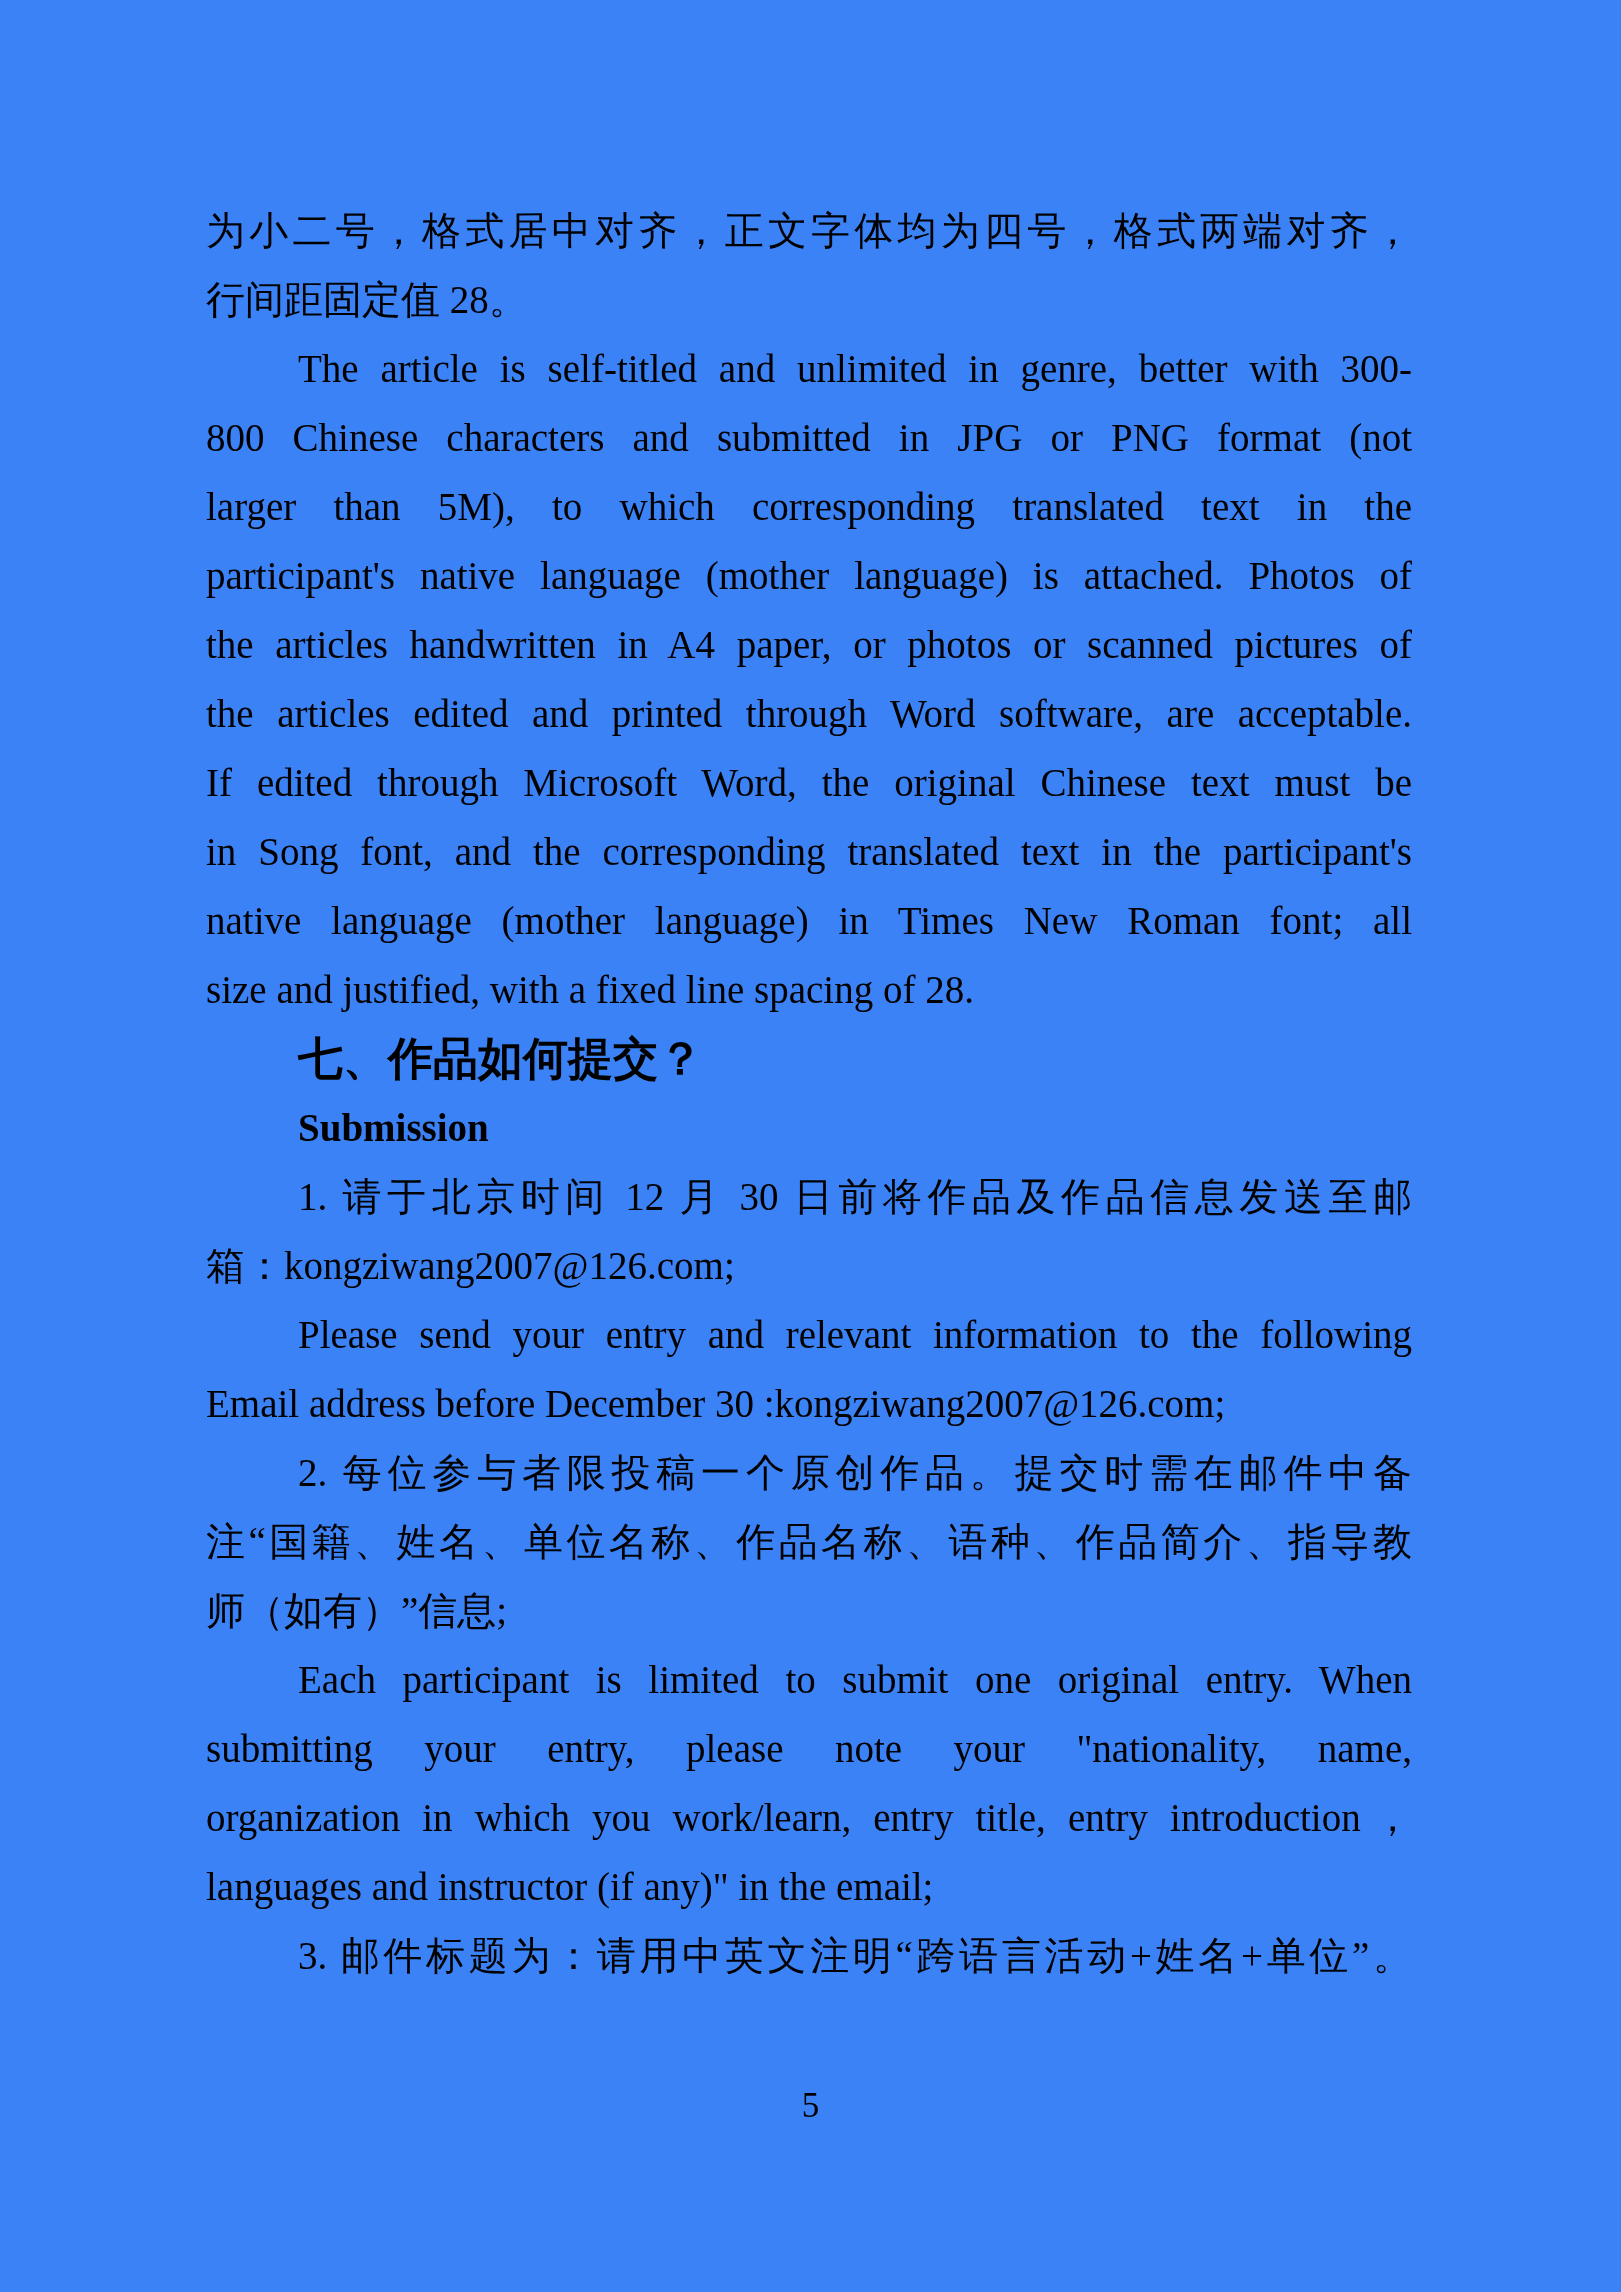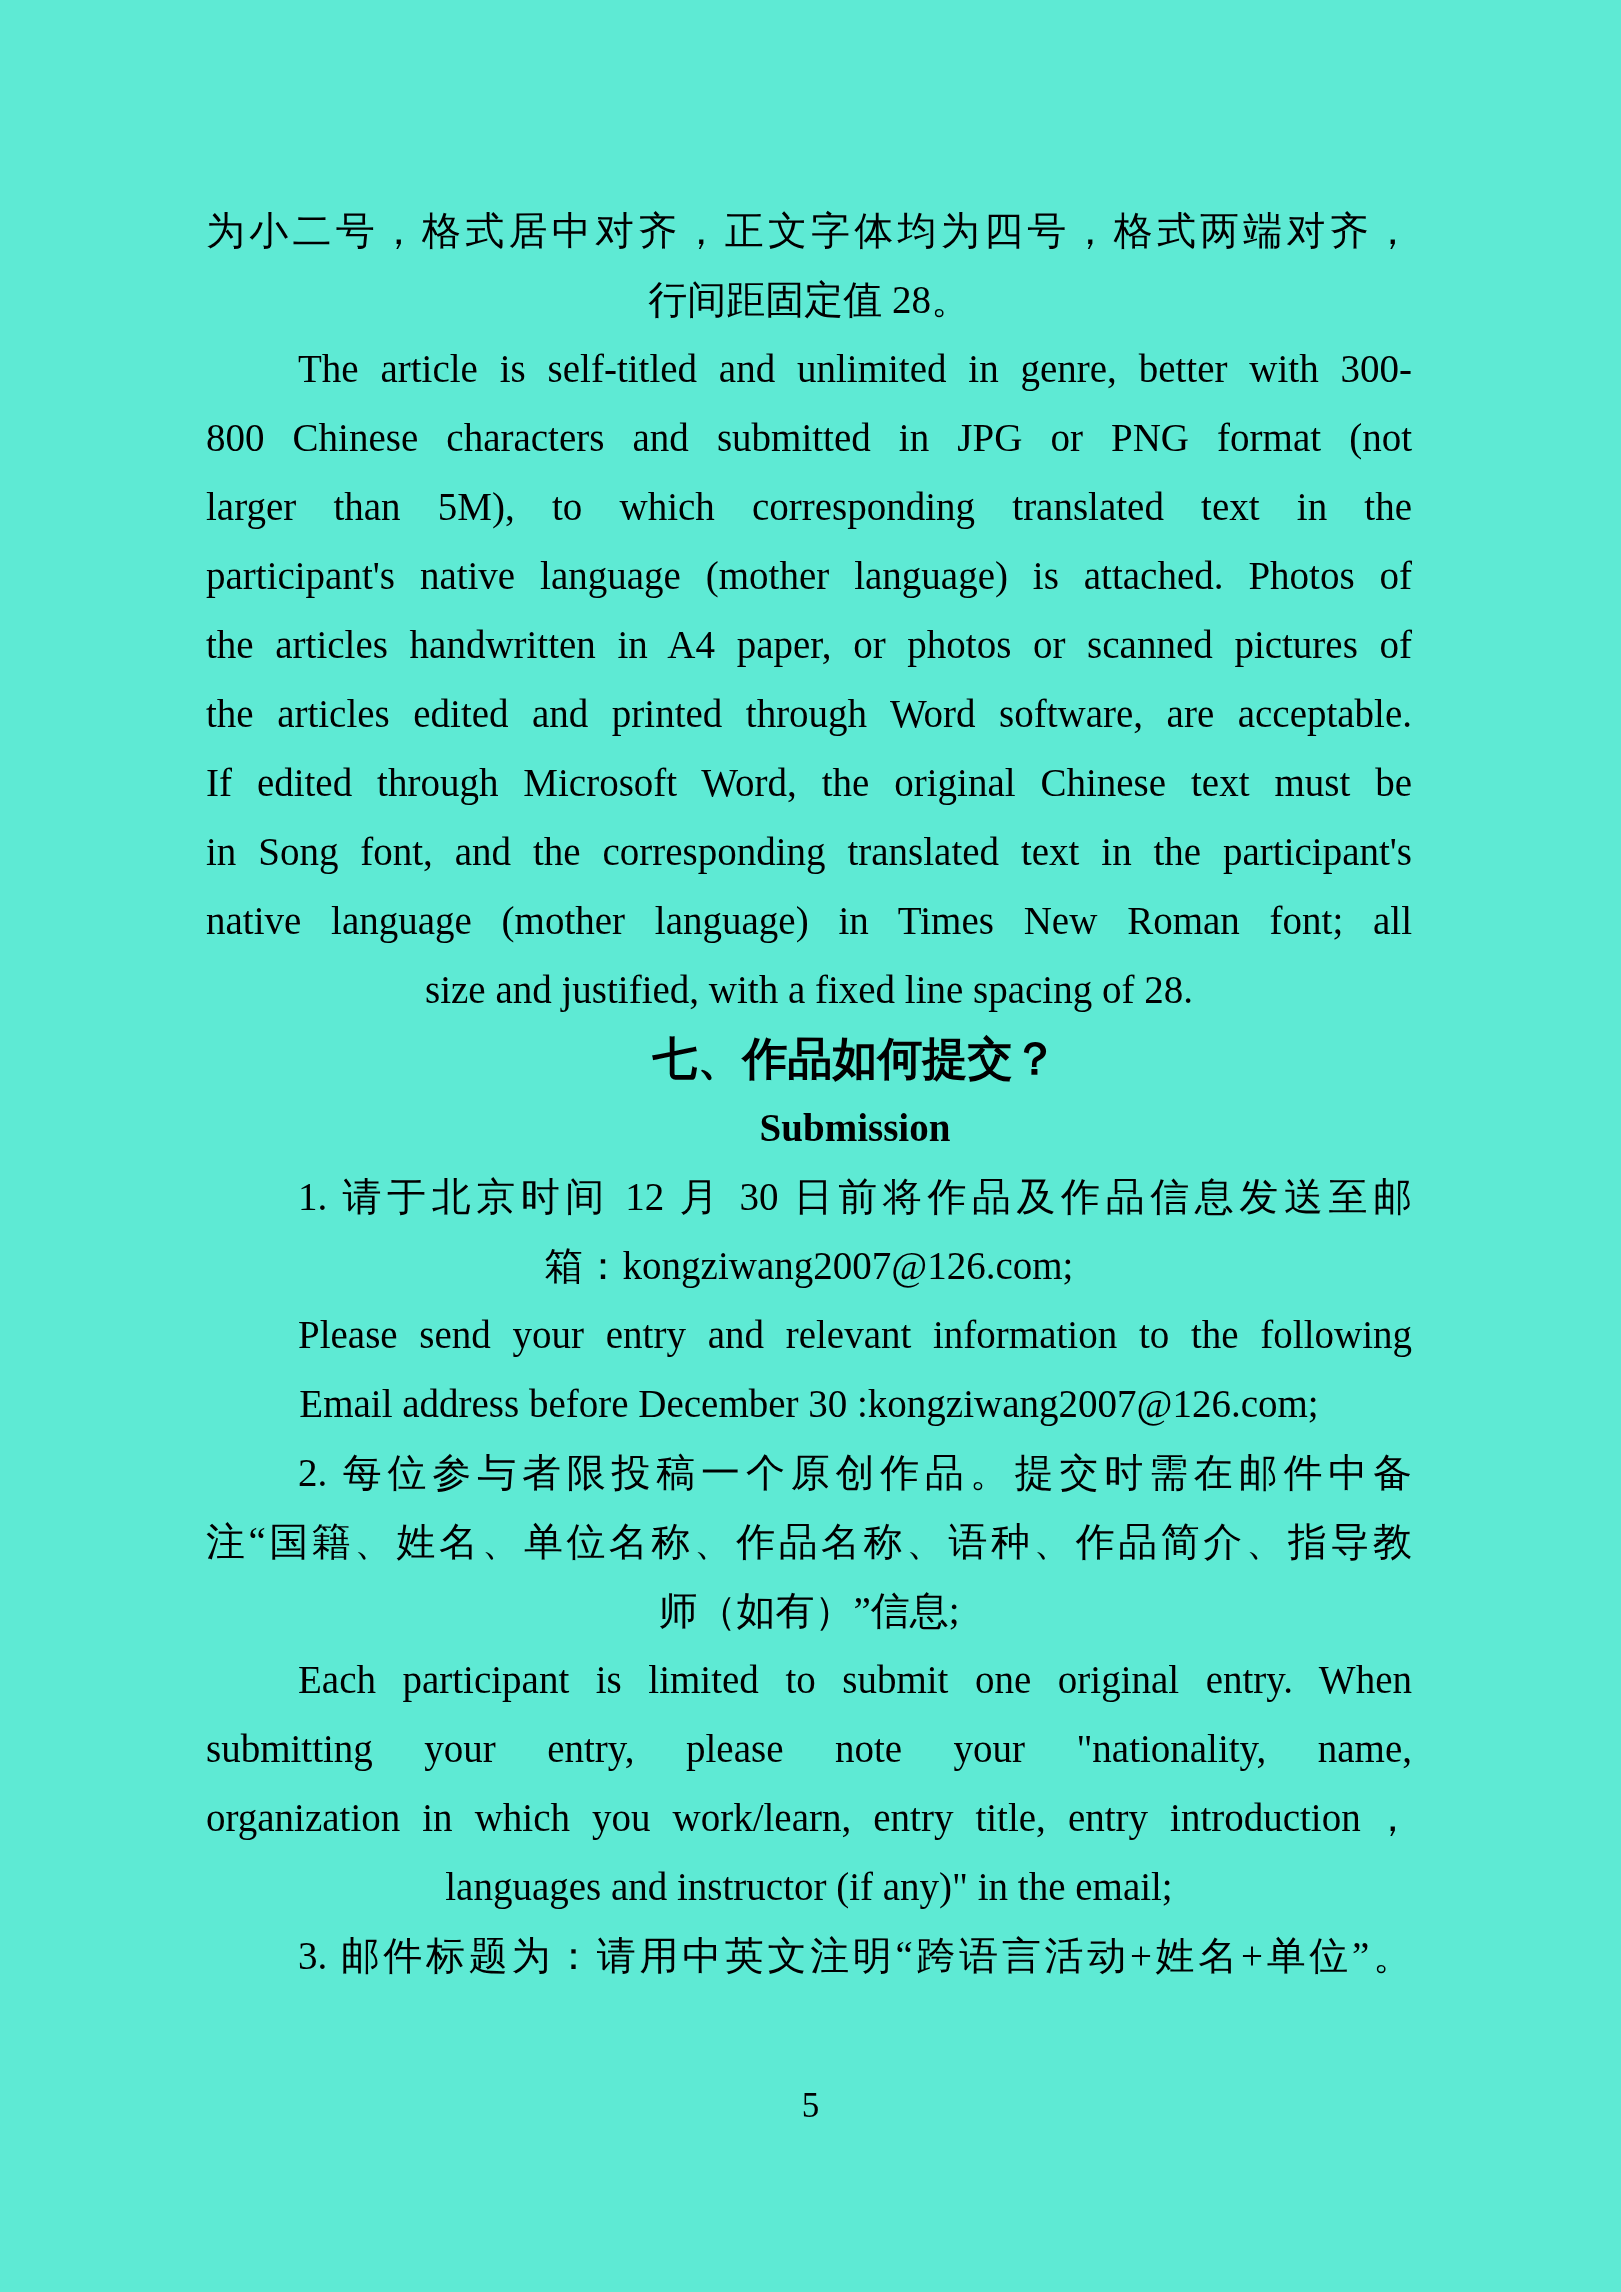--- a/index.html
+++ b/index.html
@@ -4,41 +4,41 @@
 <style>
   html, body {
     margin: 0;
     padding: 0;
     background: #ffffff;
   }
   .page {
     position: relative;
     width: 1621px;
     height: 2293px;
-    background: #5eead4;
+    background: #3b82f6;
     color: #000000;
     overflow: hidden;
   }
   .text-block {
     position: absolute;
     left: 206px;
     top: 196px;
     width: 1206px;
   }
   .line {
     height: 69px;
     line-height: 69px;
     font-size: 39px;
     text-align: justify;
     text-align-last: justify;
     overflow: hidden;
     font-family: "Liberation Serif", "DejaVu Serif", serif;
   }
   .line.last {
-    text-align: center;
+    text-align: left;
     text-align-last: auto;
   }
   .line.indent {
     padding-left: 92px;
   }
   .line.zh {
     font-family: "Liberation Serif", "DejaVu Serif", serif;
   }
   .line.en {
     font-family: "Liberation Serif", "DejaVu Serif", serif;

